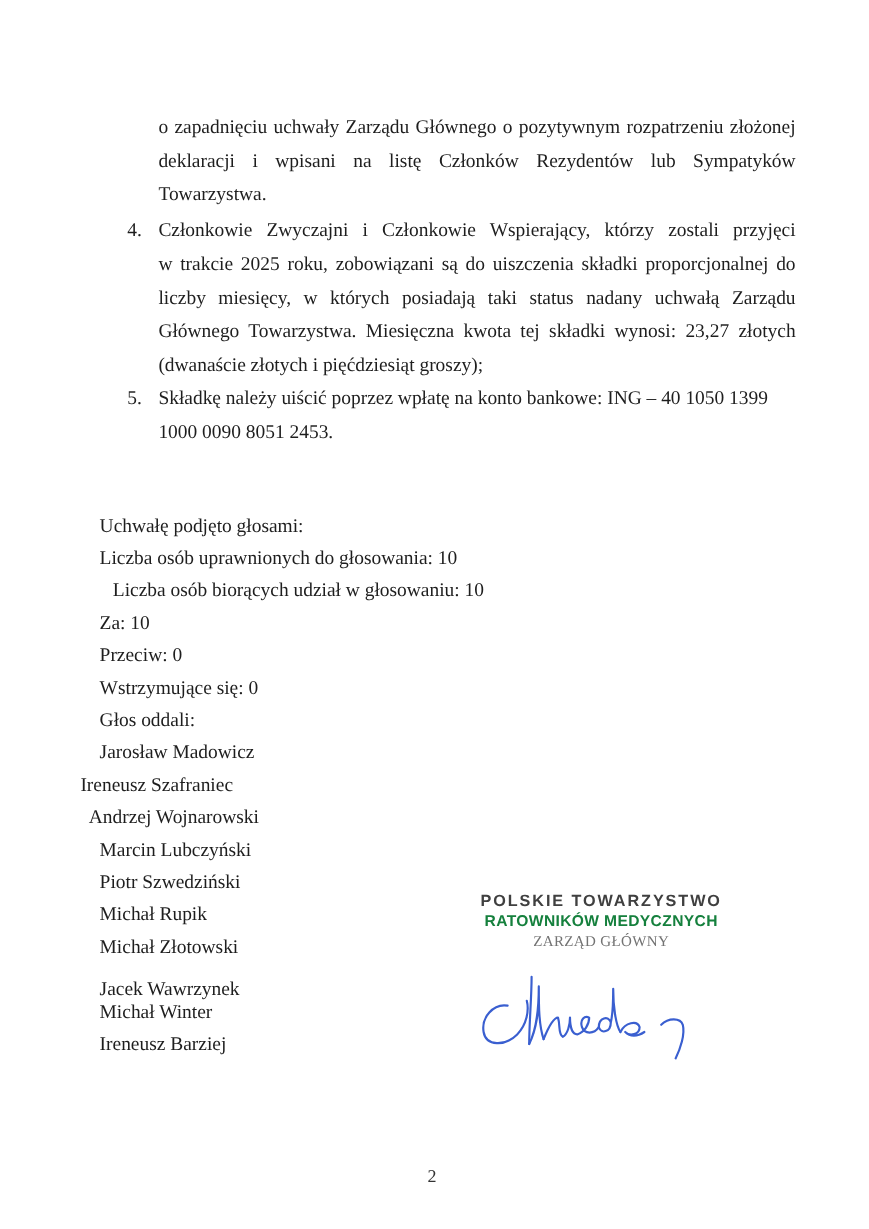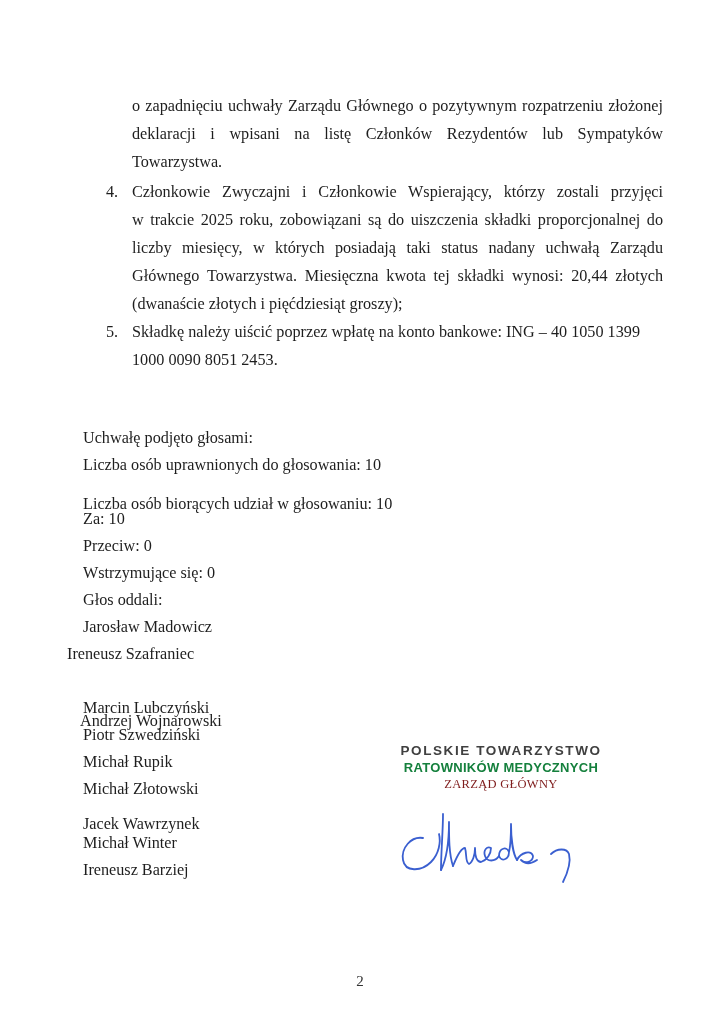--- a/index.html
+++ b/index.html
@@ -57,21 +57,21 @@
       font-size: 13px;
       font-weight: bold;
       letter-spacing: 0.3px;
       line-height: 17px;
       color: #15803d;
     }
     .stamp .s3 {
       font-size: 12.5px;
       font-family: "Liberation Serif", "DejaVu Serif", serif;
       line-height: 16px;
-      color: #7f1d1d;
+      color: #737373;
       letter-spacing: 0.3px;
     }
     .signature {
       position: absolute;
       left: 395px;
       top: 808px;
       width: 200px;
       height: 80px;
     }
     .page-number {
@@ -92,43 +92,43 @@
 
   <div class="line justify" style="left:132px; top:124px; width:531px;">deklaracji i wpisani na listę Członków Rezydentów lub Sympatyków</div>
   <div class="line justify" style="left:132px; top:96px; width:531px;">o zapadnięciu uchwały Zarządu Głównego o pozytywnym rozpatrzeniu złożonej</div>
   <div class="line" style="left:132px; top:152px;">Towarzystwa.</div>
 
   <div>
     <div class="list-num" style="left:106px; top:182px;">4.</div>
     <div class="line justify" style="left:132px; top:182px; width:531px;">Członkowie Zwyczajni i Członkowie Wspierający, którzy zostali przyjęci</div>
     <div class="line justify" style="left:132px; top:210px; width:531px;">w trakcie 2025 roku, zobowiązani są do uiszczenia składki proporcjonalnej do</div>
     <div class="line justify" style="left:132px; top:238px; width:531px;">liczby miesięcy, w których posiadają taki status nadany uchwałą Zarządu</div>
-    <div class="line justify" style="left:132px; top:266px; width:531px;">Głównego Towarzystwa. Miesięczna kwota tej składki wynosi: 20,44 złotych</div>
+    <div class="line justify" style="left:132px; top:266px; width:531px;">Głównego Towarzystwa. Miesięczna kwota tej składki wynosi: 23,27 złotych</div>
     <div class="line" style="left:132px; top:294px;">(dwanaście złotych i pięćdziesiąt groszy);</div>
   </div>
 
   <div>
     <div class="list-num" style="left:106px; top:322px;">5.</div>
     <div class="line" style="left:132px; top:322px;">Składkę należy uiścić poprzez wpłatę na konto bankowe: ING – 40 1050 1399</div>
     <div class="line" style="left:132px; top:350px;">1000 0090 8051 2453.</div>
   </div>
 
   <div>
     <div class="line" style="left:83px; top:428px;">Uchwałę podjęto głosami:</div>
     <div class="line" style="left:83px; top:455px;">Liczba osób uprawnionych do głosowania: 10</div>
-    <div class="line" style="left:83px; top:482px;margin-top:12px;">Liczba osób biorących udział w głosowaniu: 10</div>
+    <div class="line" style="left:94px; top:482px;">Liczba osób biorących udział w głosowaniu: 10</div>
     <div class="line" style="left:83px; top:509px;">Za: 10</div>
     <div class="line" style="left:83px; top:536px;">Przeciw: 0</div>
     <div class="line" style="left:83px; top:563px;">Wstrzymujące się: 0</div>
     <div class="line" style="left:83px; top:590px;">Głos oddali:</div>
 
     <div>
       <div class="line" style="left:83px; top:617px;">Jarosław Madowicz</div>
       <div class="line" style="left:67px; top:644px;">Ireneusz Szafraniec</div>
-      <div class="line" style="left:80px; top:671px;margin-top:40px;">Andrzej Wojnarowski</div>
+      <div class="line" style="left:74px; top:671px;">Andrzej Wojnarowski</div>
       <div class="line" style="left:83px; top:698px;">Marcin Lubczyński</div>
       <div class="line" style="left:83px; top:725px;">Piotr Szwedziński</div>
       <div class="line" style="left:83px; top:752px;">Michał Rupik</div>
       <div class="line" style="left:83px; top:779px;">Michał Złotowski</div>
       <div class="line" style="left:83px; top:806px;margin-top:8px;">Jacek Wawrzynek</div>
       <div class="line" style="left:83px; top:833px;">Michał Winter</div>
       <div class="line" style="left:83px; top:860px;">Ireneusz Barziej</div>
     </div>
   </div>
 

